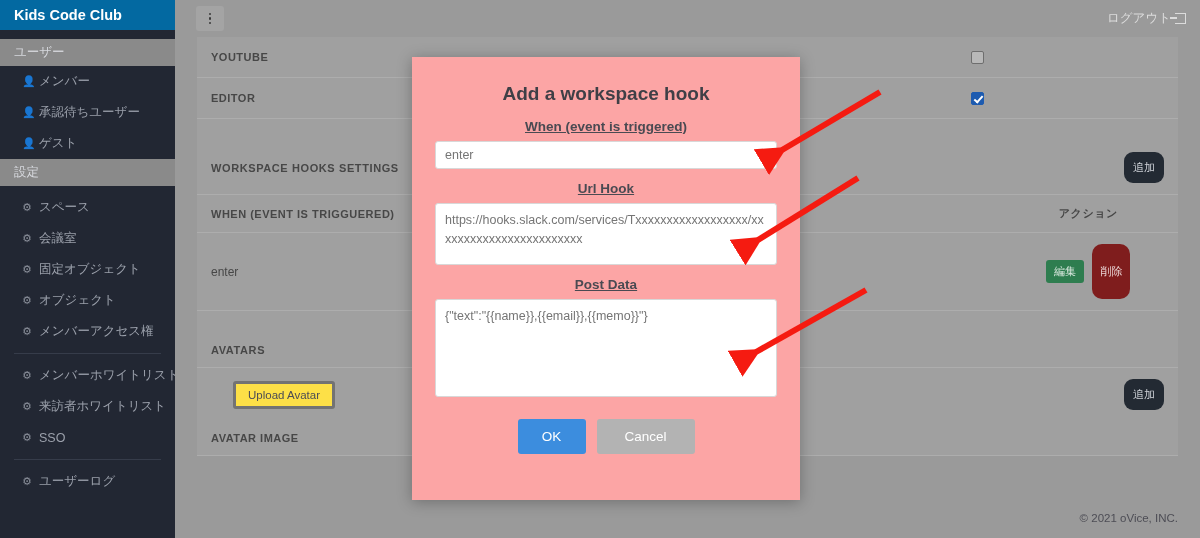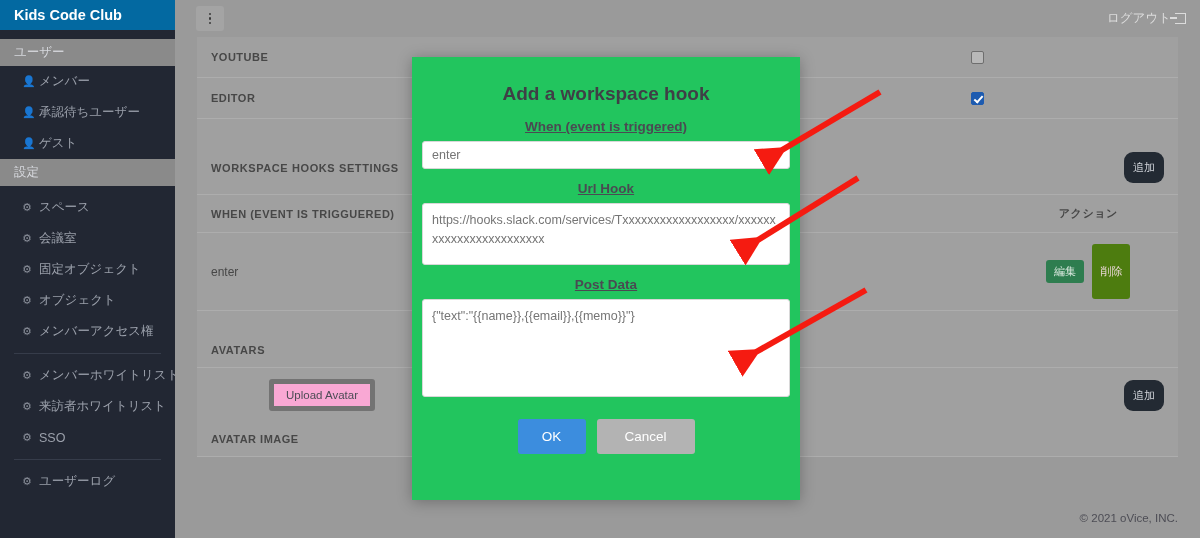--- a/index.html
+++ b/index.html
@@ -145,52 +145,51 @@
   }
   .btn-green {
     display: inline-block;
     background: #2e7d4f; color: #d6e6dc;
     font-size: 11px; padding: 4px 8px;
     border: none; border-radius: 3px;
     cursor: pointer; margin-right: 4px;
   }
   .btn-red {
     display: inline-block;
-    background: #4d7c0f; color: #ecd9d9;
+    background: #7f1d1d; color: #ecd9d9;
     font-size: 11px; padding: 20px 8px;
-    border: none; border-radius: 3px;
+    border: none; border-radius: 10px;
     cursor: pointer;
   }
   .btn-outline {
     display: inline-block;
-    background: #f9a8d4; color: #4c4c55;
+    background: #fde047; color: #4c4c55;
     font-size: 11.5px; padding: 5px 12px;
-    border: 5px solid #737373; border-radius: 3px;
-    cursor: pointer;
-    margin-left: 36px;
+    border: 3px solid #737373; border-radius: 3px;
+    cursor: pointer;
   }
   .redacted {
     display: inline-block;
     width: 100px; height: 15px;
     background: #b4b4b4; border-radius: 2px;
     filter: blur(3px);
   }
   .footer {
     position: absolute; right: 22px; bottom: 14px;
     font-size: 11.5px; color: #4d4d55;
   }
 
   
   .modal {
     position: absolute;
     left: 412px; top: 57px;
     width: 388px; height: 443px;
-    background: #22c55e;
+    background: #fca5a5;
     box-shadow: 0 2px 14px rgba(0,0,0,0.28);
-    padding: 16px 10px;
+    padding: 16px 23px;
     z-index: 20;
   }
   .modal-title {
     text-align: center;
     font-size: 19px; font-weight: bold;
     color: #3f3f46;
     margin-top: 10px; margin-bottom: 14px;
   }
   .field-label {
     text-align: center;

